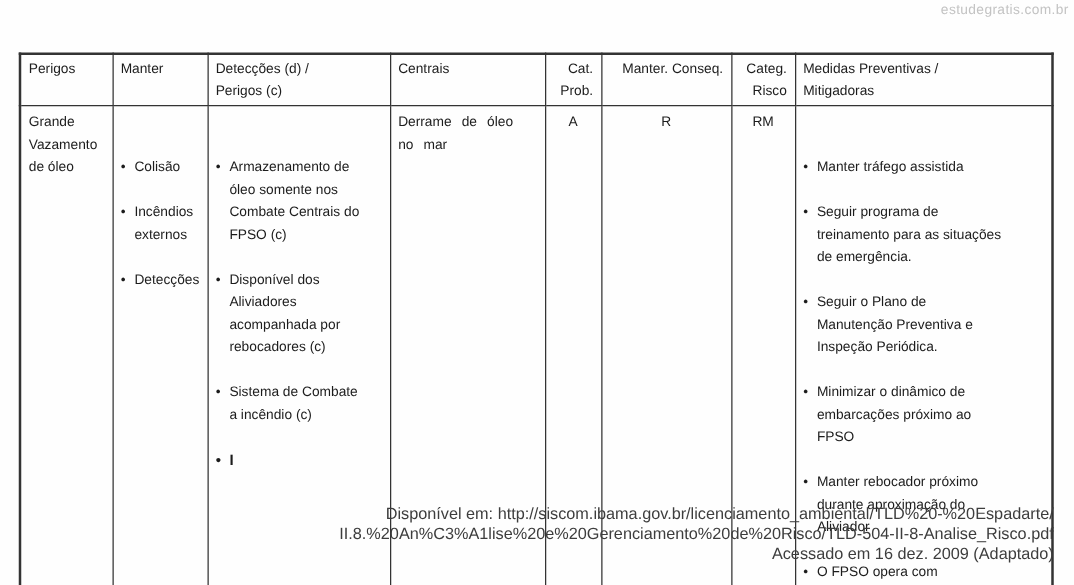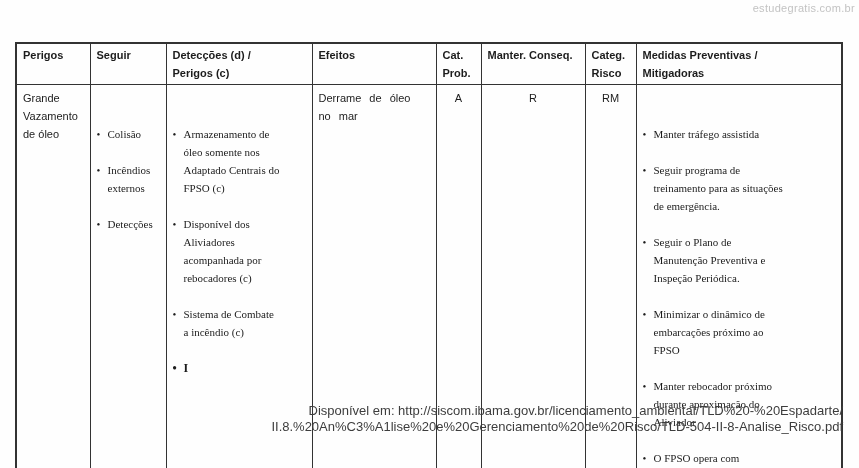--- a/index.html
+++ b/index.html
@@ -30,33 +30,32 @@
   }
   table.risk th, table.risk td {
     border: 1px solid #333;
     vertical-align: top;
     font-size: 11px;
     line-height: 18px;
     white-space: pre-line;
     padding: 2px 6px;
   }
   table.risk th {
-    font-weight: bold;
+    font-weight: normal;
     text-align: left;
     height: 40px;
   }
-  table.risk th.center { text-align: left; }
+  table.risk th.center { text-align: right; }
   table.risk td { padding: 4px 6px; height: 310px; }
   td.center { text-align: center; }
   td.efeitos { word-spacing: 5px; padding-left: 8px; }
   ul.blist { list-style: none; }
   ul.blist li {
     position: relative;
     padding-left: 11px;
-    font-family: Liberation Serif, serif;
   }
   ul.blist li::before {
     content: "\2022";
     position: absolute;
     left: 0;
     top: 0;
   }
   ul.blist li.roman {
     font-weight: bold;
     font-size: 12px;
@@ -83,24 +82,24 @@
     <col style="width:146px">
     <col style="width:124px">
     <col style="width:45px">
     <col style="width:104px">
     <col style="width:51px">
     <col style="width:206px">
   </colgroup>
   <thead>
     <tr>
       <th>Perigos</th>
-      <th>Seguir</th>
+      <th>Manter</th>
       <th>Detecções (d) /
 Perigos (c)</th>
-      <th>Efeitos</th>
+      <th>Centrais</th>
       <th class="center">Cat.
 Prob.</th>
       <th class="center">Manter. Conseq.</th>
       <th class="center">Categ.
 Risco</th>
       <th>Medidas Preventivas /
 Mitigadoras</th>
     </tr>
   </thead>
   <tbody>
@@ -113,21 +112,21 @@
           <li>Colisão</li>
           <li>Incêndios
 externos</li>
           <li>Detecções</li>
         </ul>
       </td>
       <td>
         <ul class="blist">
           <li>Armazenamento de
 óleo somente nos
-Adaptado Centrais do
+Combate Centrais do
 FPSO (c)</li>
           <li>Disponível dos
 Aliviadores
 acompanhada por
 rebocadores (c)</li>
           <li>Sistema de Combate
 a incêndio (c)</li>
           <li class="roman">I</li>
         </ul>
       </td>
@@ -157,13 +156,14 @@
           
         </ul>
       </td>
     </tr>
   </tbody>
 </table>
 
 <div class="citation">
   <div>Disponível em: http://siscom.ibama.gov.br/licenciamento_ambiental/TLD%20-%20Espadarte/</div>
   <div>II.8.%20An%C3%A1lise%20e%20Gerenciamento%20de%20Risco/TLD-504-II-8-Analise_Risco.pdf</div>
+  <div>Acessado em 16 dez. 2009 (Adaptado)</div>
 </div>
 
 </body></html>

